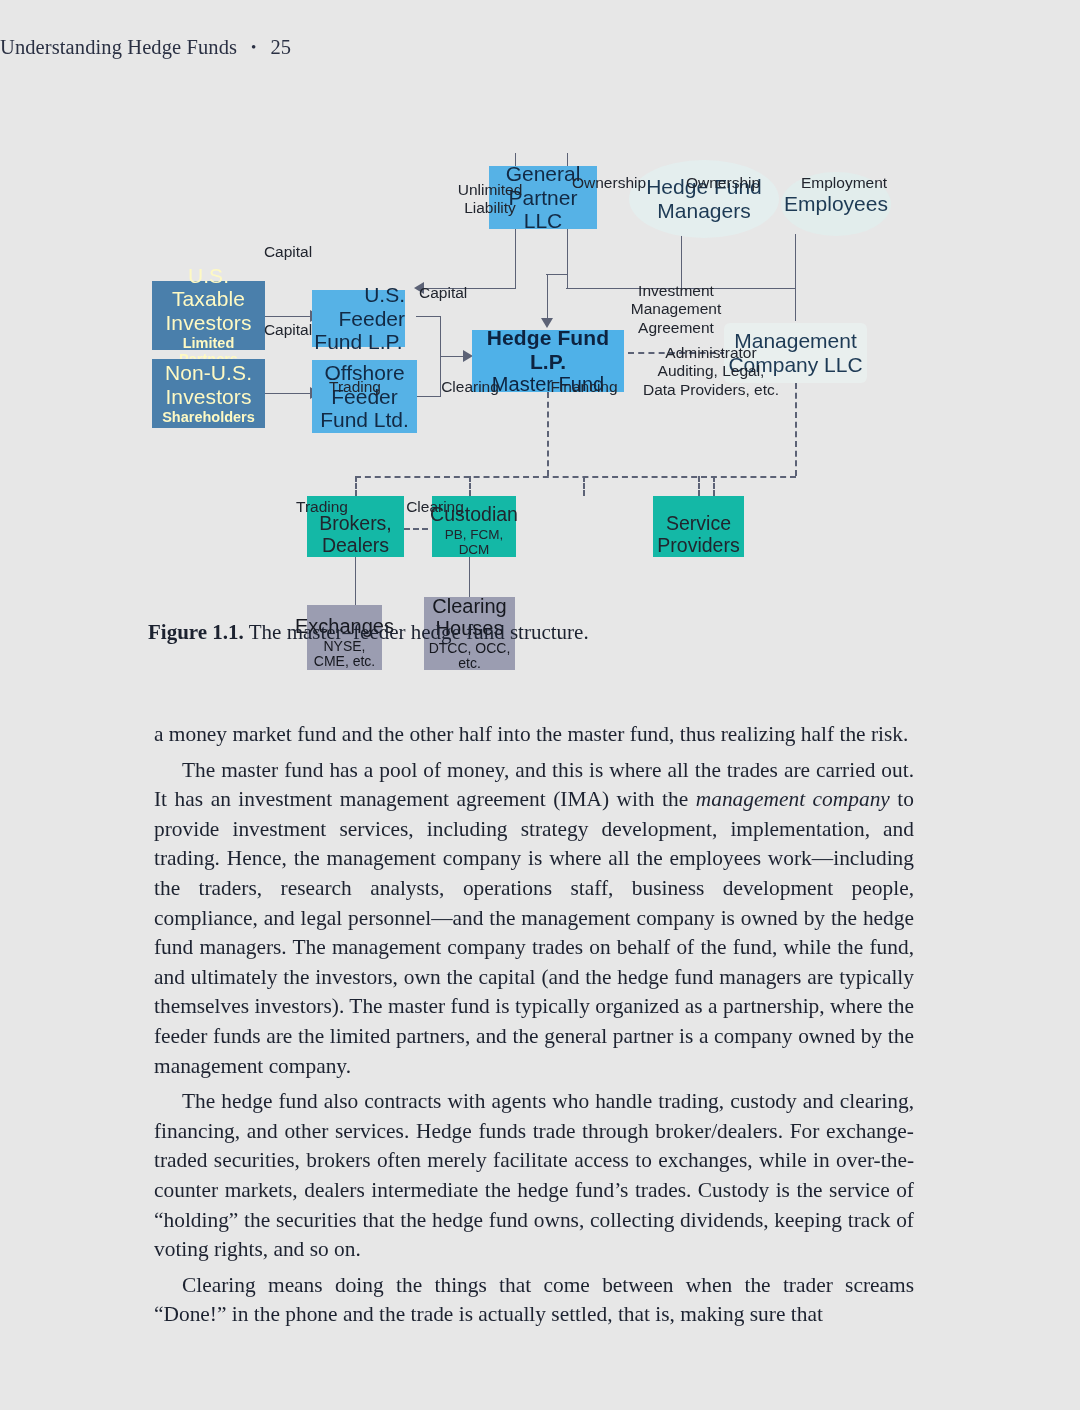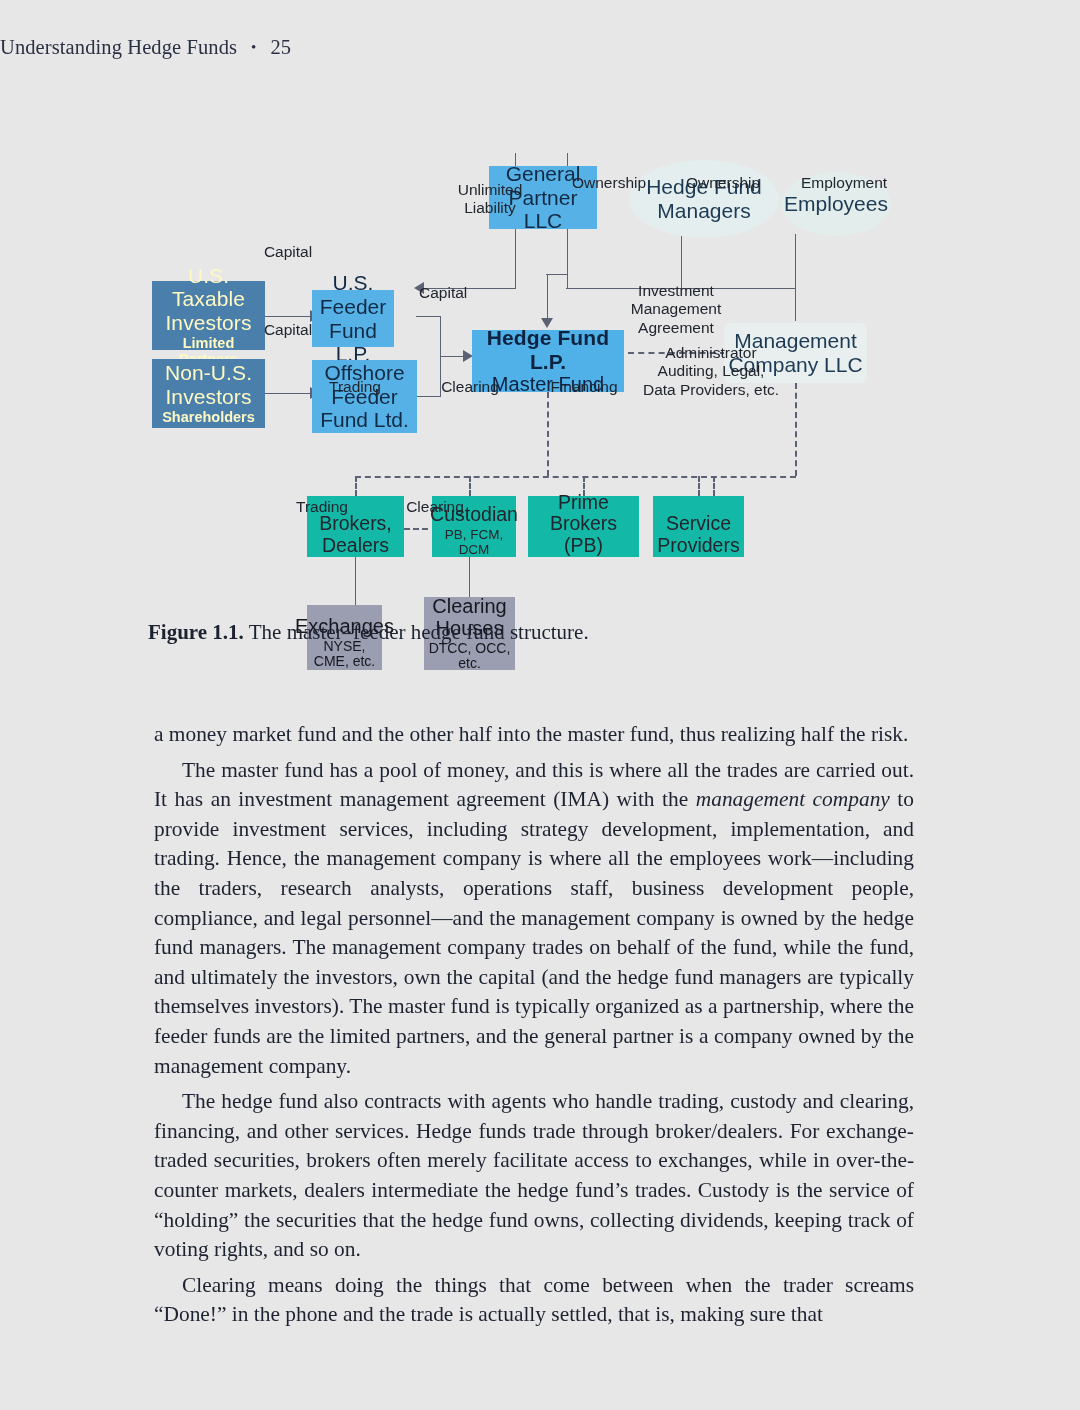--- a/index.html
+++ b/index.html
@@ -182,21 +182,21 @@
     <span class="l2">Investors</span>
     <span class="sub">Limited Partners</span>
   </div>
 
   <div class="box box-dark" style="left:152px;top:281px;width:113px;height:69px;">
     <span class="l1">Non-U.S.</span>
     <span class="l2">Investors</span>
     <span class="sub">Shareholders</span>
   </div>
 
-  <div class="box box-light" style="left:312px;top:212px;width:82px;height:57px;">
+  <div class="box box-light" style="left:312px;top:212px;width:93px;height:57px;text-align:right;">
     <span class="l1">U.S. Feeder</span>
     <span class="l2">Fund L.P.</span>
   </div>
 
   <div class="box box-light" style="left:312px;top:282px;width:105px;height:73px;">
     <span class="l1">Offshore</span>
     <span class="l2">Feeder</span>
     <span class="l3">Fund Ltd.</span>
   </div>
 
@@ -213,24 +213,20 @@
   <div class="box box-svc" style="left:307px;top:418px;width:97px;height:61px;">
     <span class="l1">Brokers,</span>
     <span class="l2">Dealers</span>
   </div>
 
   <div class="box box-svc" style="left:432px;top:418px;width:84px;height:61px;">
     <span class="l1">Custodian</span>
     <span class="sub">PB, FCM, DCM</span>
   </div>
 
-  <div class="box box-svc" style="left:528px;top:418px;width:111px;height:61px;">
-    <span class="l1">Prime</span>
-    <span class="l2">Brokers (PB)</span>
-  </div>
 
   <div class="box box-svc" style="left:653px;top:418px;width:91px;height:61px;">
     <span class="l1">Service</span>
     <span class="l2">Providers</span>
   </div>
 
   <div class="box box-venue" style="left:307px;top:527px;width:75px;height:65px;justify-content:flex-end;">
     <span class="l1">Exchanges</span>
     <span class="sub">NYSE, CME, etc.</span>
   </div>

